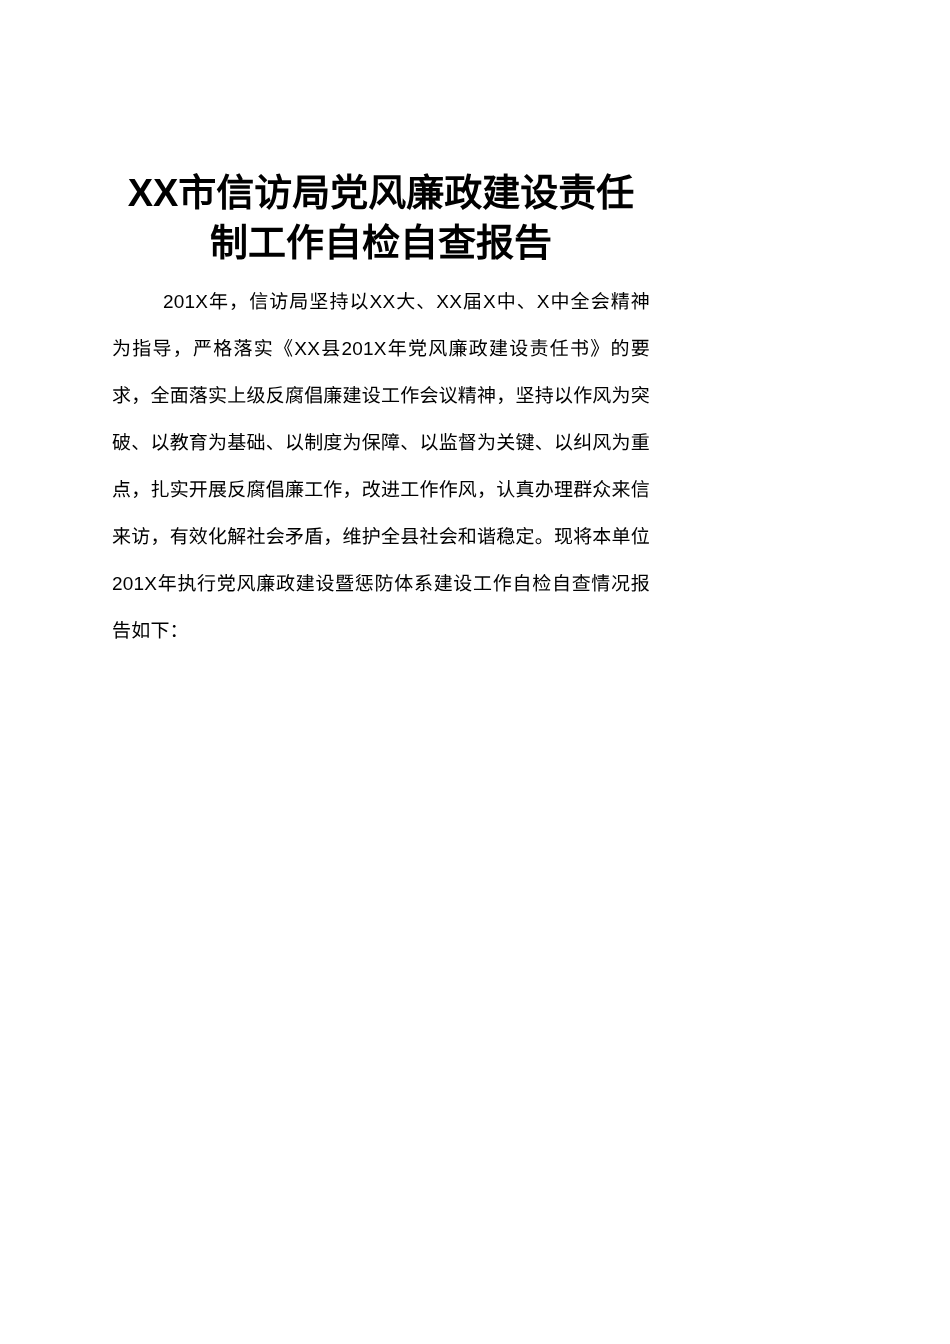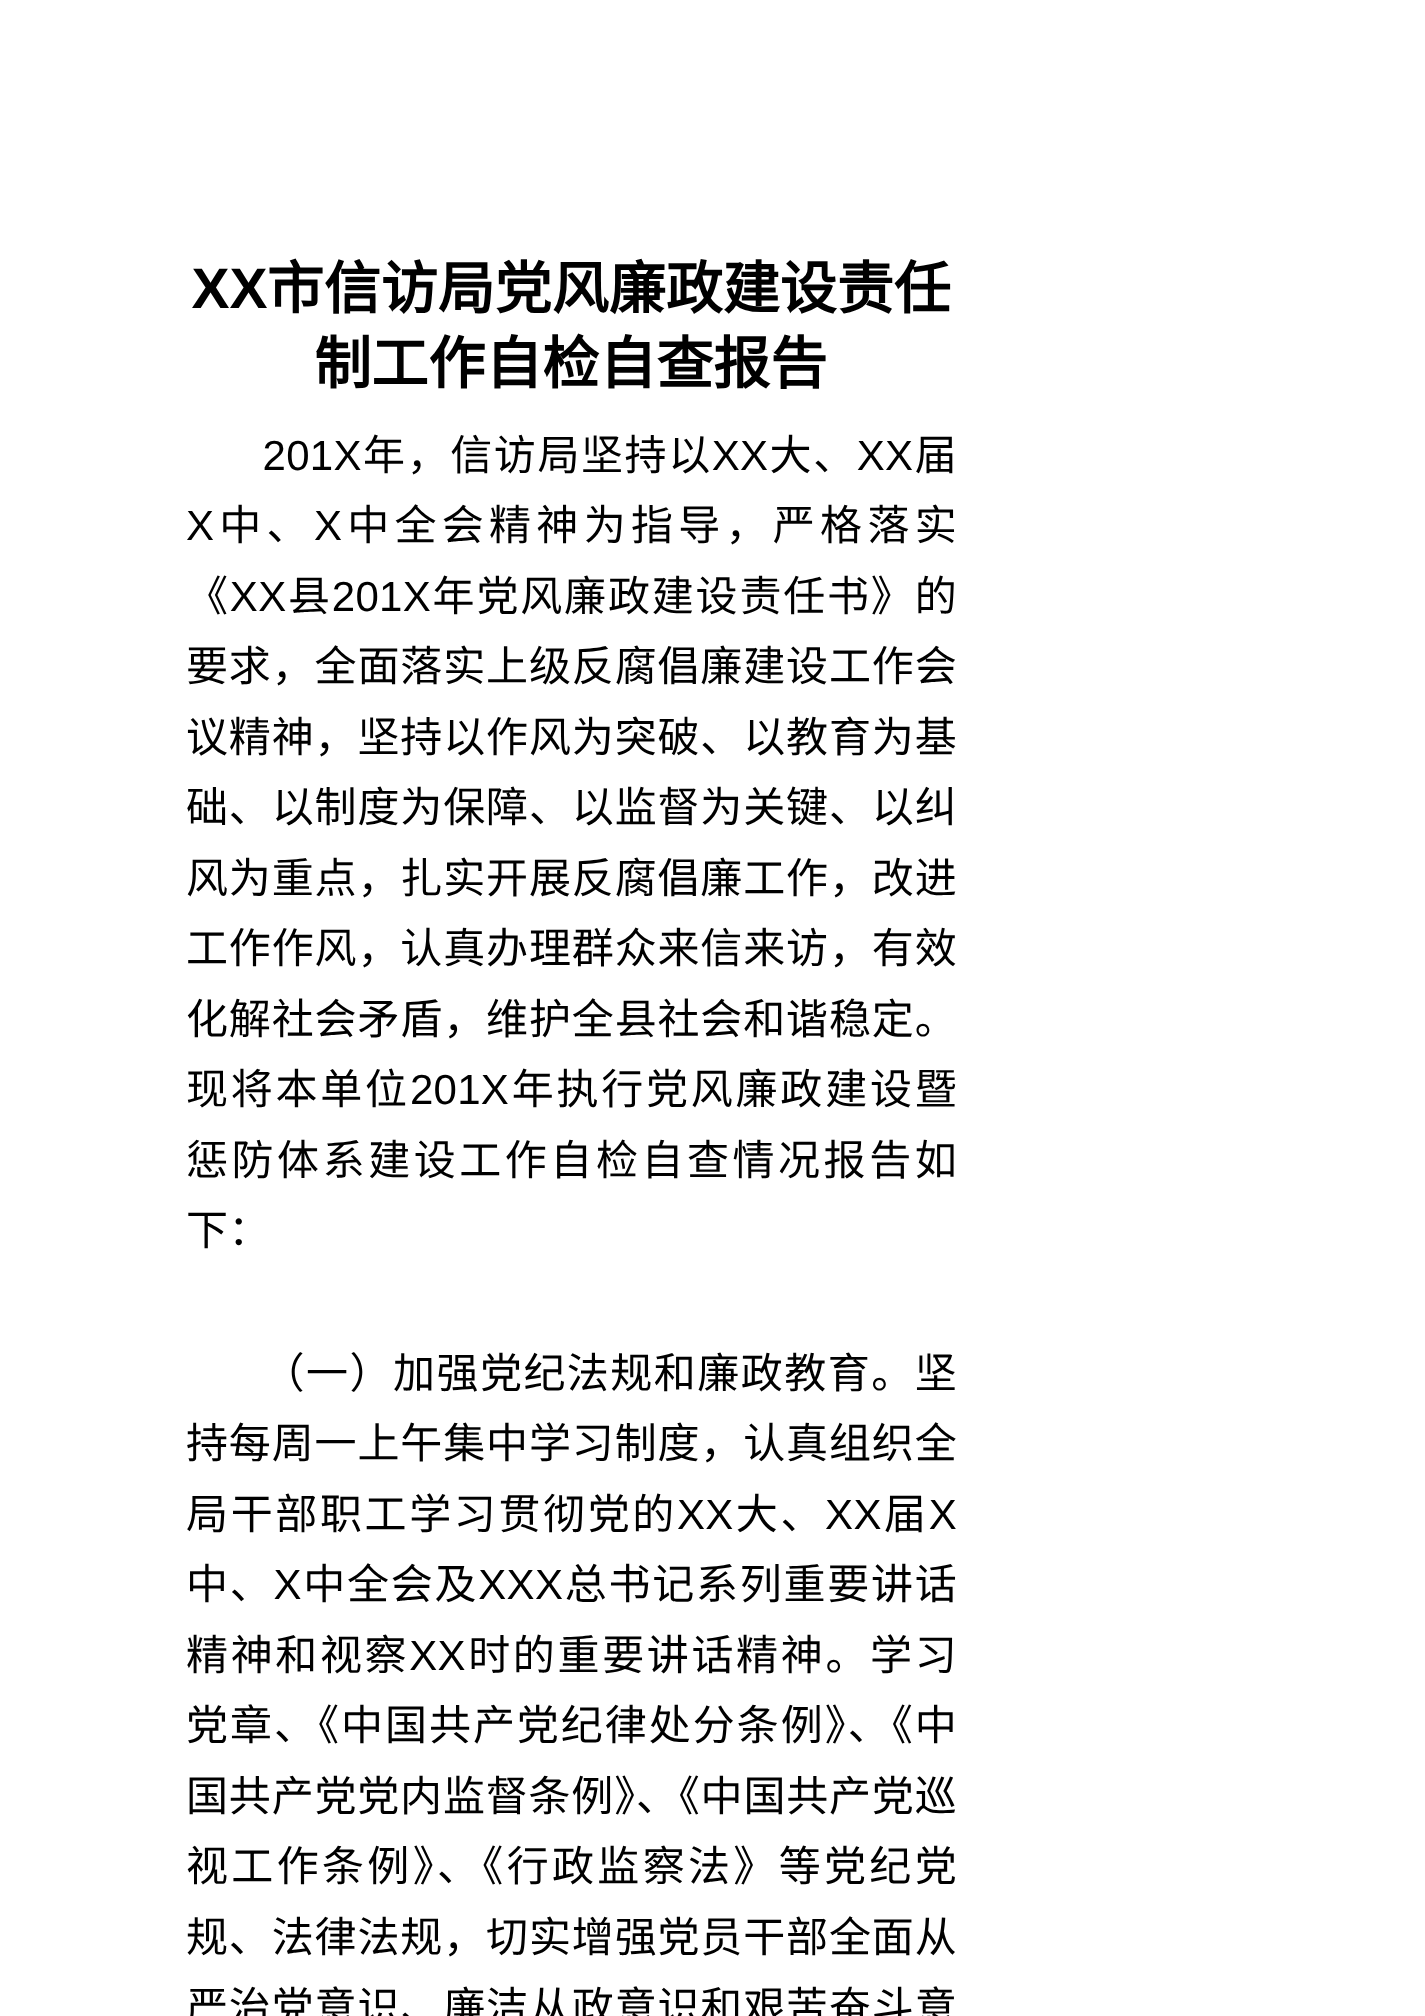--- a/index.html
+++ b/index.html
@@ -25,25 +25,25 @@
     font-family: "Liberation Sans", "DejaVu Sans", sans-serif;
     font-weight: bold;
     font-size: 38px;
     line-height: 50px;
     text-align: center;
     letter-spacing: 0px;
     margin: 0 0 10px 0;
     padding: 0 4px;
   }
   .para {
-    font-size: 28px;
+    font-size: 19px;
     line-height: 47px;
     text-align: justify;
     text-justify: inter-ideograph;
-    margin: 12px;
+    margin: 0;
     text-indent: 51px;
     letter-spacing: 0.2px;
   }
   .gap {
     height: 12px;
   }
 </style>
 </head>
 <body>
 
@@ -51,15 +51,14 @@
 
   <h1 class="doc-title">XX市信访局党风廉政建设责任制工作自检自查报告</h1>
 
   <p class="para">201X年，信访局坚持以XX大、XX届X中、X中全会精神为指导，严格落实《XX县201X年党风廉政建设责任书》的要求，全面落实上级反腐倡廉建设工作会议精神，坚持以作风为突破、以教育为基础、以制度为保障、以监督为关键、以纠风为重点，扎实开展反腐倡廉工作，改进工作作风，认真办理群众来信来访，有效化解社会矛盾，维护全县社会和谐稳定。现将本单位201X年执行党风廉政建设暨惩防体系建设工作自检自查情况报告如下：</p>
 
   <div class="gap"></div>
 
 
   <div class="gap"></div>
 
-  <p class="para">（一）加强党纪法规和廉政教育。坚持每周一上午集中学习制度，认真组织全局干部职工学习贯彻党的XX大、XX届X中、X中全会及XXX总书记系列重要讲话精神和视察XX时的重要讲话精神。学习党章、《中国共产党纪律处分条例》、《中国共产党党内监督条例》、《中国共产党巡视工作条例》、《行政监察法》等党纪党规、法律法规，切实增强党员干部全面从严治党意识、廉洁从政意识和艰苦奋斗意识，进一步提高了党员干部思想政治素质和精神境界，提高了党员干部遵纪守法的自觉性和拒腐防变的能力。</p>
 
 </div>
 
 </body></html>

